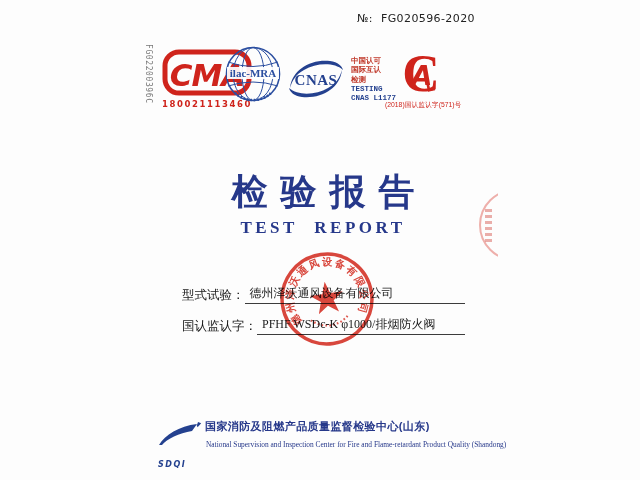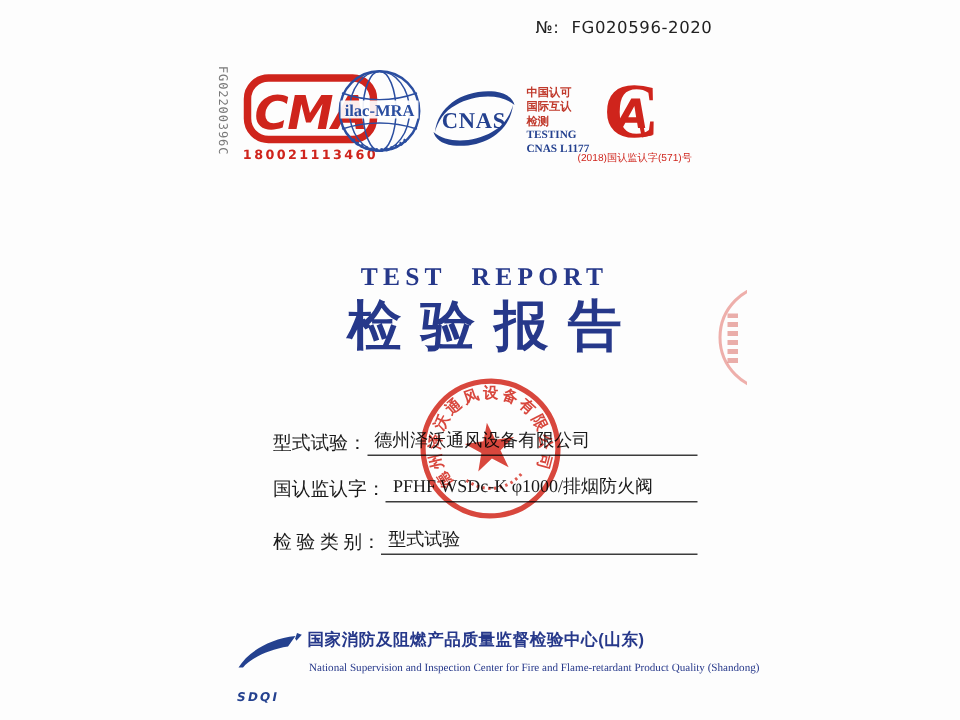--- a/index.html
+++ b/index.html
@@ -26,21 +26,21 @@
 
   
   .logo-block{position:absolute;}
   #cma-number{
     left:160px;top:99px;width:94px;text-align:center;
     font-family:"DejaVu Sans", sans-serif;font-size:8.5px;font-weight:bold;
     color:#cf241c;letter-spacing:1.6px;
   }
   #cnas-text{
     left:351px;top:57px;font-size:7.5px;line-height:9.3px;
-    font-family:Liberation Serif, serif;
+    font-family:Liberation Mono, monospace;
   }
   #cnas-text .cn{color:#c0392b;font-weight:bold;}
   #cnas-text .en{color:#24418f;font-weight:bold;}
   #cal-caption{
     left:385px;top:100px;width:86px;font-size:6.8px;color:#cf241c;
     font-family:"Liberation Sans", sans-serif;white-space:nowrap;
   }
 
   
   #title-wrap{left:162px;top:170px;width:322px;text-align:center;}
@@ -150,36 +150,32 @@
 <div class="logo-block" style="left:395px;top:48px;">
   <svg width="54" height="52" viewBox="0 0 54 52">
     <text x="26" y="43" text-anchor="middle" font-family="Liberation Serif, serif" font-size="52" font-weight="bold" fill="#cf241c">C</text>
     <text x="27" y="37" text-anchor="middle" font-family="DejaVu Sans, sans-serif" font-size="27" font-weight="bold" font-style="italic" fill="#cf241c">A</text>
     <text x="36" y="43" text-anchor="middle" font-family="DejaVu Sans, sans-serif" font-size="14" font-weight="bold" fill="#cf241c" transform="rotate(-12 36 43)">L</text>
   </svg>
 </div>
 <div id="cal-caption" class="abs">(2018)国认监认字(571)号</div>
 
 <div id="title-wrap" class="abs">
+  <div id="title-cn">检验报告</div>
   <div id="title-en">TEST REPORT</div>
-  <div id="title-cn">检验报告</div>
 </div>
 
 <div id="fields" class="abs">
   <div class="field-row">
     <span class="field-label">型式试验：</span>
     <span class="field-value">德州泽沃通风设备有限公司</span>
   </div>
   <div class="field-row row-2">
     <span class="field-label">国认监认字：</span>
     <span class="field-value">PFHF WSDc-K φ1000/排烟防火阀</span>
-  </div>
-  <div class="field-row row-3">
-    <span class="field-label">检 验 类 别：</span>
-    <span class="field-value">型式试验</span>
   </div>
 </div>
 
 <div id="company-seal" class="abs">
   <svg width="98" height="98" viewBox="0 0 96 96">
     <circle cx="48" cy="48" r="44" fill="none" stroke="#d8392e" stroke-width="3.4"></circle>
     <polygon points="48,31 51.9,42.7 64.2,42.7 54.3,50.0 58,61.8 48,54.6 38,61.8 41.7,50.0 31.8,42.7 44.1,42.7" fill="#d8392e"></polygon>
     <defs>
       <path id="sealTextArc" d="M21,66.9 A33,33 0 1 1 75,66.9" fill="none"></path>
     </defs>

